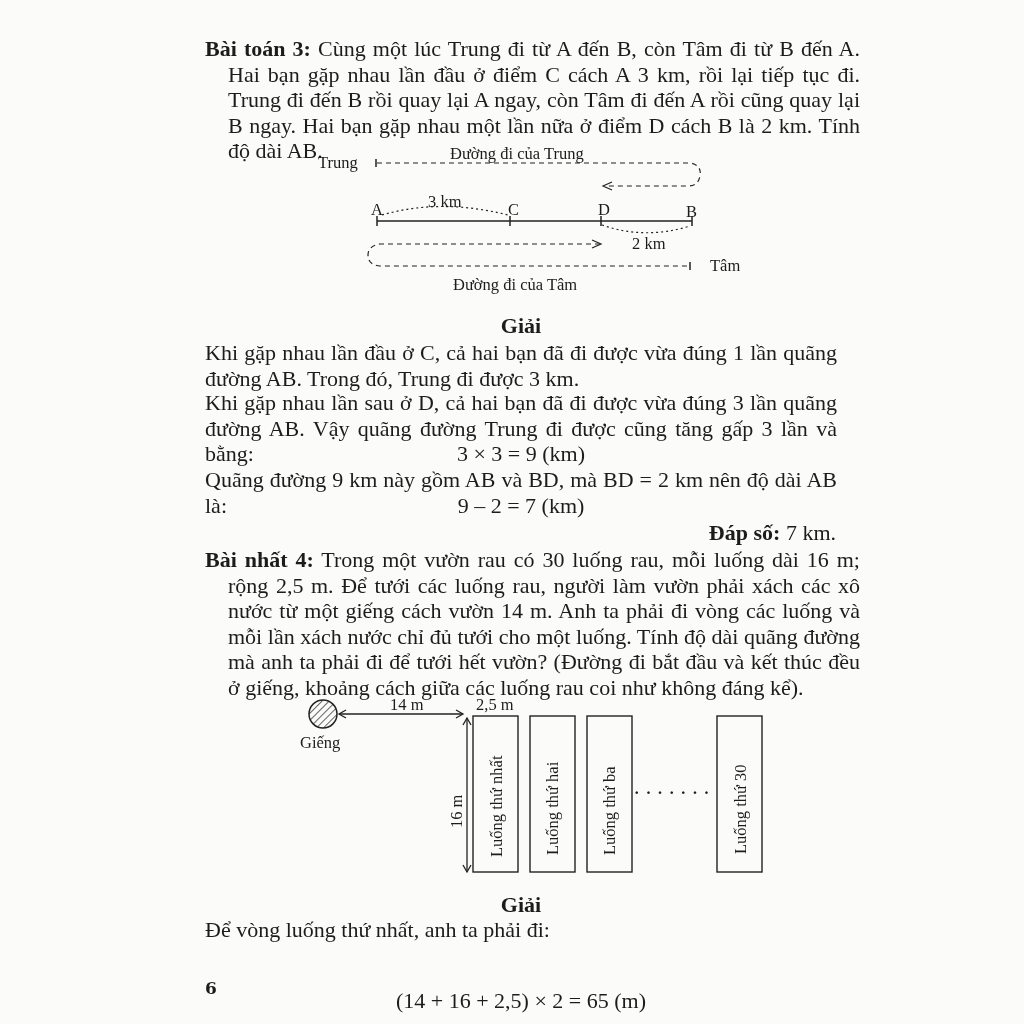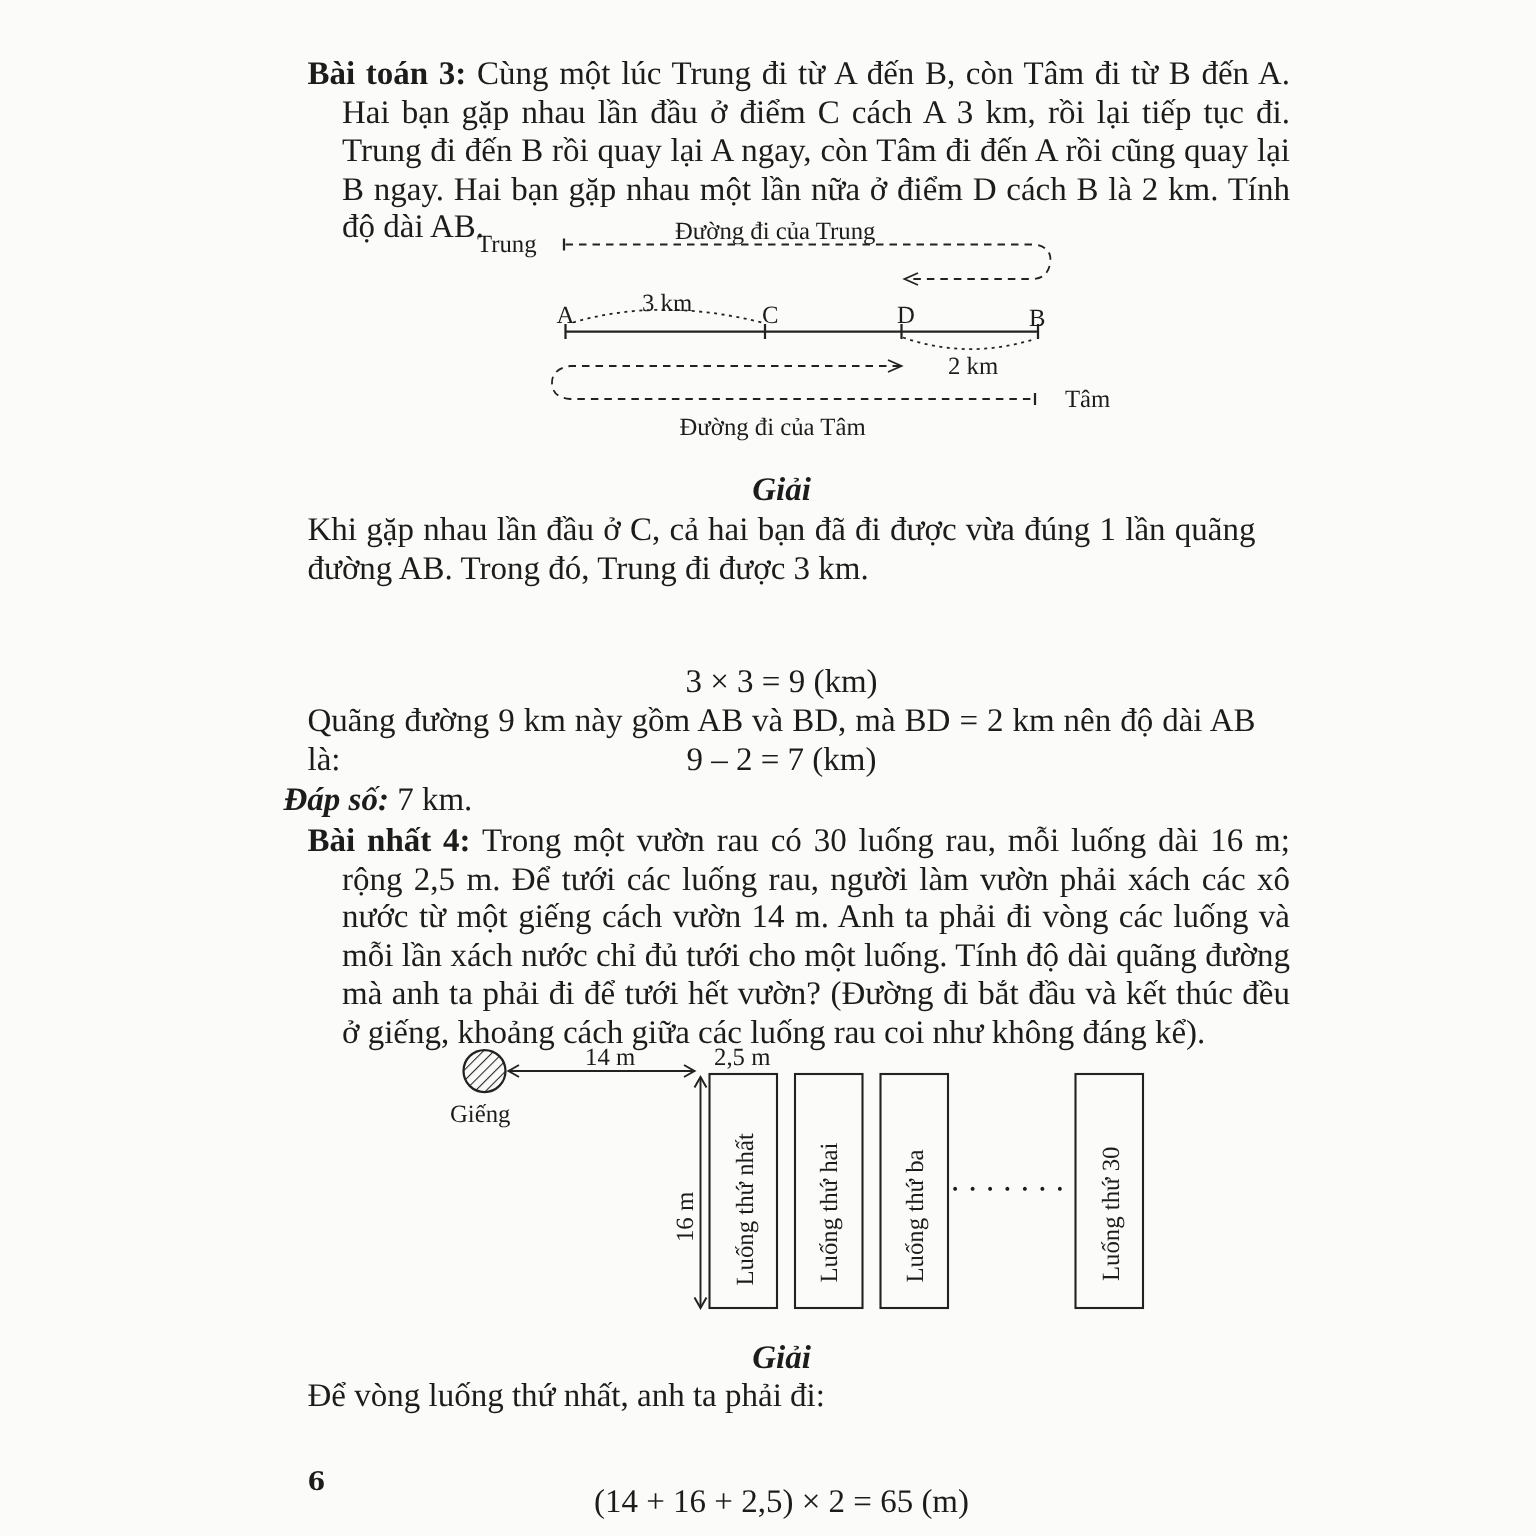--- a/index.html
+++ b/index.html
@@ -9,23 +9,23 @@
     font-family: "DejaVu Serif", "Liberation Serif", serif;
     color: #1c1c1c;
     position: relative;
   }
   .page { position: absolute; left: 0; top: 0; width: 1024px; height: 1024px; }
   .text { font-family: "Liberation Serif", serif; font-size: 22px; line-height: 25.5px; }
   .para { position: absolute; left: 205px; width: 632px; text-align: justify; }
   .problem { position: absolute; left: 205px; width: 632px; text-align: justify; text-indent: -0px; }
   .hang { padding-left: 23px; text-indent: -23px; }
   .bold { font-weight: bold; }
-  .italic-bold { font-style: italic; font-weight: bold; }
+  .italic-bold { font-weight: bold; }
   .center { position: absolute; left: 205px; width: 632px; text-align: center; }
-  .right { position: absolute; left: 189px; width: 632px; text-align: left; }
+  .right { position: absolute; left: 204px; width: 632px; text-align: right; }
   .diagram { position: absolute; overflow: visible; }
   .diagram text { font-family: "Liberation Serif", serif; font-size: 16.5px; fill: #1c1c1c; }
   .page-num { position: absolute; left: 205px; top: 978px; font-family: "DejaVu Serif", serif; font-weight: bold; font-size: 17px; }
 </style>
 </head>
 <body>
 
 <div class="page">
 
   <div class="problem text hang" style="top:36px;">
@@ -63,20 +63,21 @@
       <path d="M300 104 L80 104 Q68 106 68 115 Q68 125 80 126 L388 126" stroke-dasharray="5,4"></path>
       <path d="M292 100 L301 104 L292 108" stroke-width="1.2"></path>
       <line x1="390" y1="122" x2="390" y2="130" stroke-width="1.5"></line>
     </g>
     <text x="410" y="131">Tâm</text>
     <text x="153" y="150">Đường đi của Tâm</text>
   </svg>
 
   <div class="center text italic-bold" style="top:313px;">Giải</div>
   <div class="para text" style="top:340px;">Khi gặp nhau lần đầu ở C, cả hai bạn đã đi được vừa đúng 1 lần quãng đường AB. Trong đó, Trung đi được 3 km.</div>
+  <div class="para text" style="top:390px;">Khi gặp nhau lần sau ở D, cả hai bạn đã đi được vừa đúng 3 lần quãng đường AB. Vậy quãng đường Trung đi được cũng tăng gấp 3 lần và bằng:</div>
   <div class="center text" style="top:441px;">3 × 3 = 9 (km)</div>
   <div class="para text" style="top:467px;font-family:Liberation Serif, serif;">Quãng đường 9 km này gồm AB và BD, mà BD = 2 km nên độ dài AB là:</div>
   <div class="center text" style="top:493px;">9 – 2 = 7 (km)</div>
   <div class="right text" style="top:520px;">
     <span class="italic-bold">Đáp số:</span><span> 7 km.</span>
   </div>
 
   <div class="problem text hang" style="top:547px;">
     <span class="bold">Bài nhất 4:</span>
     <span>Trong một vườn rau có 30 luống rau, mỗi luống dài 16 m; rộng 2,5 m. Để tưới các luống rau, người làm vườn phải xách các xô nước từ một giếng cách vườn 14 m. Anh ta phải đi vòng các luống và mỗi lần xách nước chỉ đủ tưới cho một luống. Tính độ dài quãng đường mà anh ta phải đi để tưới hết vườn? (Đường đi bắt đầu và kết thúc đều ở giếng, khoảng cách giữa các luống rau coi như không đáng kể).</span>

